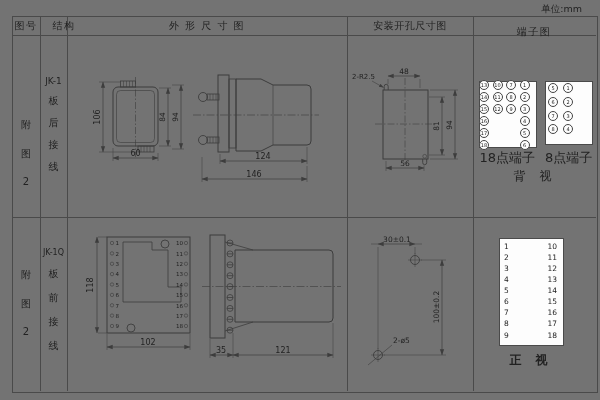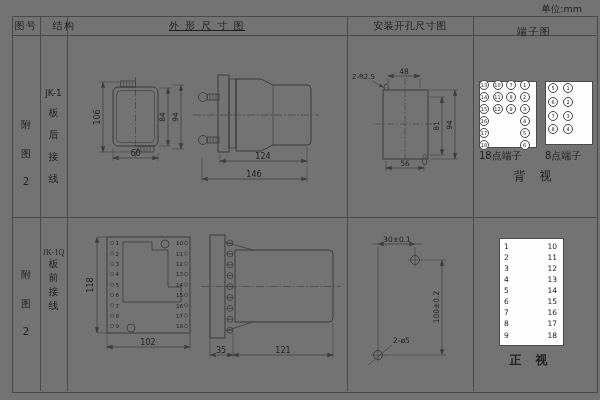--- a/index.html
+++ b/index.html
@@ -8,21 +8,21 @@
   .abs{position:absolute;}
   .vline{position:absolute;width:1px;background:#4a4a4a;}
   .hline{position:absolute;height:1px;background:#4a4a4a;}
   .tborder{position:absolute;border:1.3px solid #4a4a4a;}
   .ctext{position:absolute;transform:translate(-50%,-50%);white-space:nowrap;font-size:10px;letter-spacing:1.5px;}
   .stack{position:absolute;display:flex;flex-direction:column;align-items:center;font-size:10px;}
   .unit{position:absolute;top:3px;right:18px;font-size:9.5px;}
   .tc{position:absolute;width:10px;height:10px;box-sizing:border-box;border:0.9px solid #444;
       border-radius:50%;font-size:5px;line-height:8px;text-align:center;background:#fdfdfd;}
   .tblock{position:absolute;border:1px solid #4a4a4a;background:#fdfdfd;}
-  .blabel{position:absolute;font-size:10px;text-align:left;white-space:nowrap;}
+  .blabel{position:absolute;font-size:13px;text-align:right;white-space:nowrap;}
   .viewlabel{position:absolute;font-size:12px;letter-spacing:5px;white-space:nowrap;transform:translateX(-50%);}
   .numcol{position:absolute;display:flex;flex-direction:column;justify-content:space-between;font-size:7.5px;line-height:1;}
   svg{position:absolute;overflow:visible;}
   svg text{fill:#222;font-family:"DejaVu Sans","Liberation Sans",sans-serif;}
   svg .ln{stroke:#3d3d3d;fill:none;}
 </style>
 </head>
 <body>
 
 <div class="screen">
@@ -32,30 +32,30 @@
   <div class="tborder" style="left:12px;top:16px;width:584px;height:375px;"></div>
   <div class="vline" style="left:40px;top:16px;height:375px;"></div>
   <div class="vline" style="left:67px;top:16px;height:375px;"></div>
   <div class="vline" style="left:347px;top:16px;height:375px;"></div>
   <div class="vline" style="left:473px;top:16px;height:375px;"></div>
   <div class="hline" style="left:12px;top:35px;width:584px;"></div>
   <div class="hline" style="left:12px;top:217px;width:584px;"></div>
 
   <div class="ctext" style="left:26px;top:26px;">图号</div>
   <div class="ctext" style="left:64px;top:26px;">结构</div>
-  <div class="ctext" style="left:207px;top:26px;text-decoration:underline;">外 形 尺 寸 图</div>
+  <div class="ctext" style="left:207px;top:26px;">外 形 尺 寸 图</div>
   <div class="ctext" style="left:410px;top:26px;letter-spacing:0.5px;">安装开孔尺寸图</div>
   <div class="ctext" style="left:534px;top:32px;text-align:center;">端子图</div>
 
   <div class="stack" style="left:12px;top:118px;width:28px;gap:15px;">
     <span>附</span>
     <span>图</span>
     <span>2</span>
   </div>
-  <div class="stack" style="left:40px;top:76px;width:27px;gap:8px;margin-top:12px;">
+  <div class="stack" style="left:40px;top:76px;width:27px;gap:8px;">
     <span style="font-size:9px;">JK-1</span>
     <span>板</span>
     <span>后</span>
     <span>接</span>
     <span>线</span>
   </div>
 
   <svg style="left:67px;top:35px;" width="280" height="182" viewBox="0 0 280 182">
     <defs>
       <marker id="arr" viewBox="0 0 10 10" refX="9" refY="5" markerWidth="9" markerHeight="9" orient="auto-start-reverse">
@@ -161,21 +161,21 @@
     <div class="blabel" style="left:6px;top:114px;width:56px;">18点端子</div>
     <div class="blabel" style="left:72px;top:114px;width:46px;">8点端子</div>
     <div class="viewlabel" style="left:62px;top:133px;">背 视</div>
   </div>
 
   <div class="stack" style="left:12px;top:268px;width:28px;gap:15px;">
     <span>附</span>
     <span>图</span>
     <span>2</span>
   </div>
-  <div class="stack" style="left:40px;top:248px;width:27px;font-family:Liberation Serif, serif;">
+  <div class="stack" style="left:40px;top:248px;width:27px;gap:10px;">
     <span style="font-size:8px;">JK-1Q</span>
     <span>板</span>
     <span>前</span>
     <span>接</span>
     <span>线</span>
   </div>
 
   <svg style="left:67px;top:217px;" width="280" height="175" viewBox="0 0 280 175">
 
     <rect class="ln" x="40" y="20" width="83" height="96" stroke-width="1"></rect>

